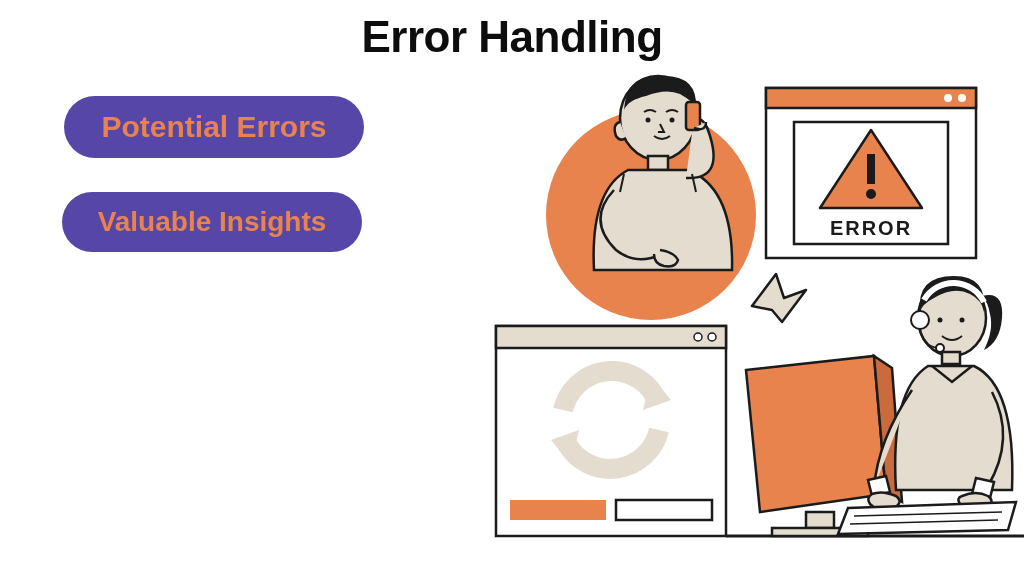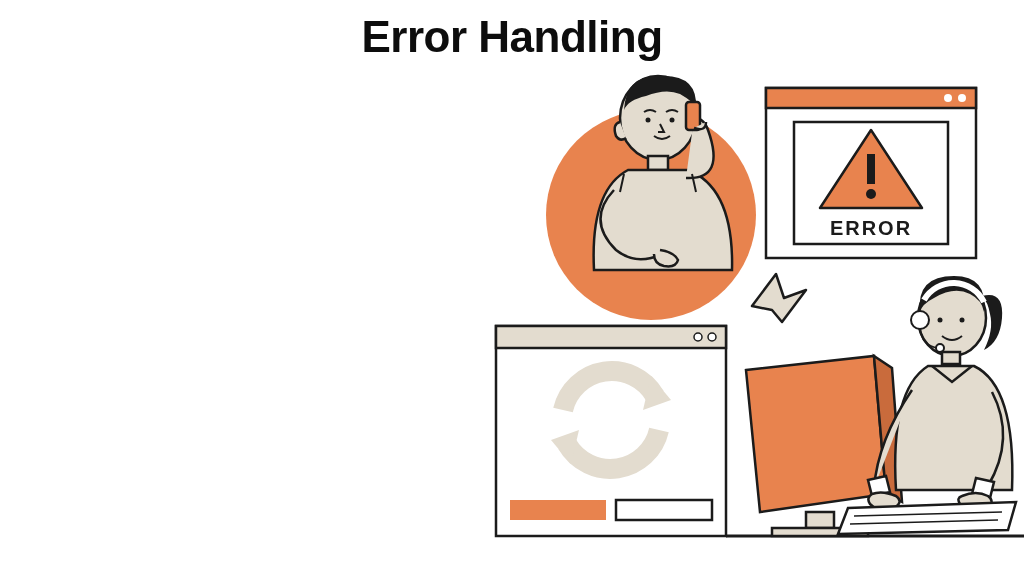--- a/index.html
+++ b/index.html
@@ -53,20 +53,22 @@
       height: 490px;
     }
     .illu-svg { width: 100%; height: 100%; }
   </style>
 </head>
 <body>
 
 <h1 class="title">Error Handling</h1>
 
 <div class="pills">
+  <div class="pill row-2">Potential Errors</div>
+  <div class="pill row-4">Valuable Insights</div>
 </div>
 
 <div class="illustration">
   <svg class="illu-svg" viewBox="0 0 560 490" xmlns="http://www.w3.org/2000/svg">
 
     <circle cx="175" cy="145" r="105" fill="#e8834e"></circle>
 
     <g>
       <rect x="290" y="18" width="210" height="170" fill="#fff" stroke="#1b1b1b" stroke-width="2.5"></rect>
       <rect x="290" y="18" width="210" height="20" fill="#e8834e" stroke="#1b1b1b" stroke-width="2.5"></rect>

